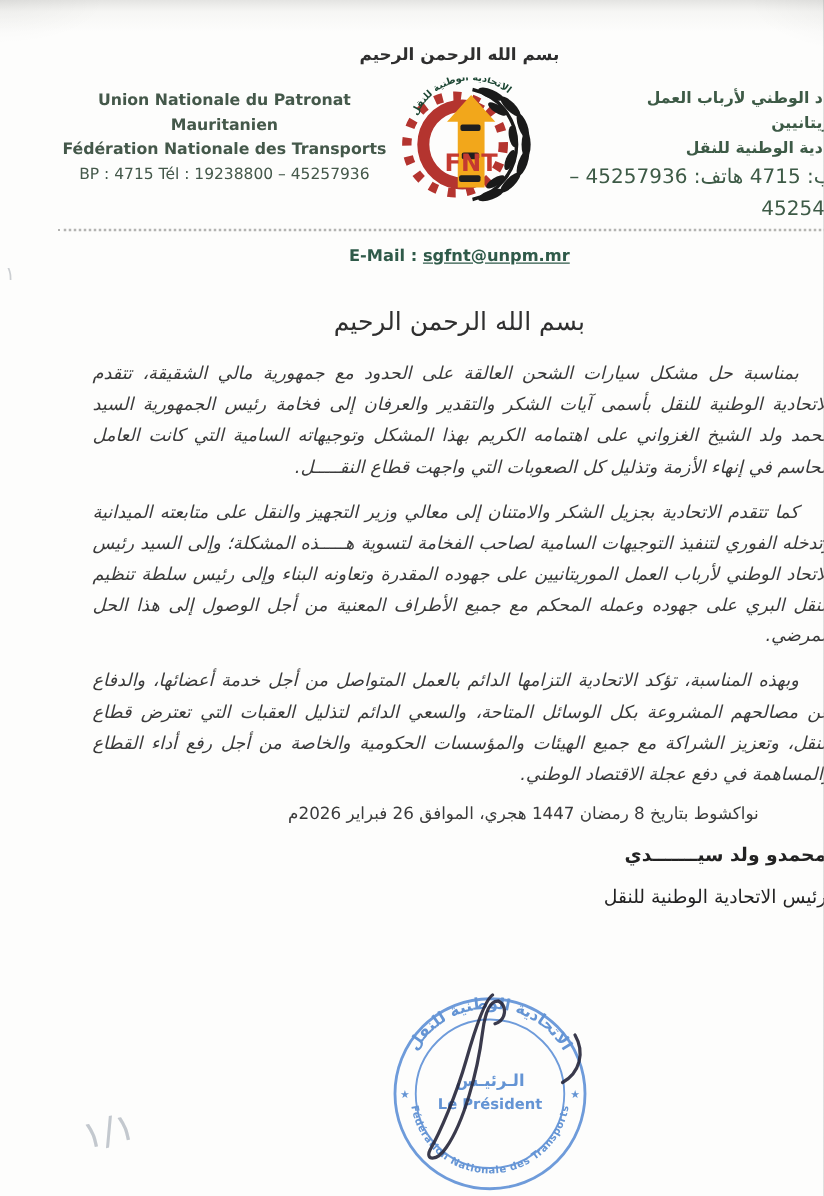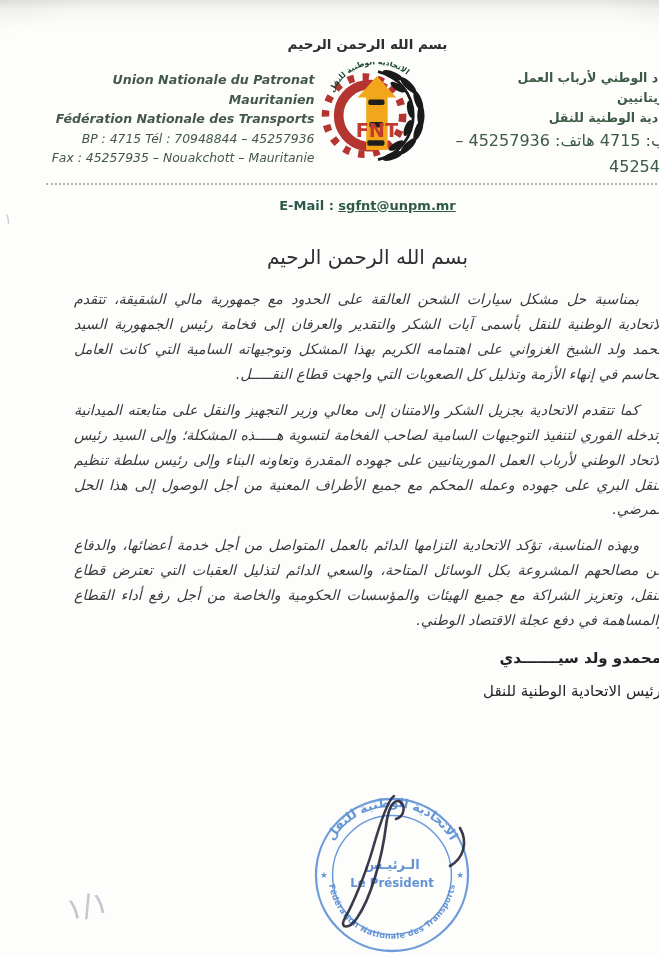--- a/index.html
+++ b/index.html
@@ -20,21 +20,21 @@
   .bismillah-top{
     margin-top:36px;text-align:center;
     font-size:13.5px;font-weight:bold;color:#2e2e2e;
   }
   .letterhead{
     display:flex;align-items:flex-start;justify-content:center;
     margin:10px 6px 0 6px;
   }
   .lh-left{
     width:270px;padding-top:8px;
-    text-align:right;color:#44584a;line-height:1.55;font-style:italic;
+    text-align:center;color:#44584a;line-height:1.55;
   }
   .lh-left .b{font-weight:bold;font-size:12.6px;}
   .lh-left .r{font-size:12.4px;}
   .lh-logo{width:118px;margin:0 4px;}
   .lh-right{
     width:250px;padding-top:6px;direction:rtl;
     color:#3d5a46;line-height:1.6;
   }
   .lh-right .b{font-weight:bold;font-size:12.6px;}
   .lh-right .r{font-size:16px;}
@@ -98,22 +98,21 @@
 <body>
 
 <div class="page">
 
   <div class="bismillah-top">بسم الله الرحمن الرحيم</div>
 
   <div class="letterhead">
     <div class="lh-left">
       <div class="b">Union Nationale du Patronat Mauritanien</div>
       <div class="b">Fédération Nationale des Transports</div>
-      <div class="r">BP : 4715 Tél : 70948844 – 45257936</div>
-      <div class="r">Fax : 45257935 – Nouakchott – Mauritanie</div>
+      <div class="r">BP : 4715 Tél : 19238800 – 45257936</div>
     </div>
 
     <div class="lh-logo">
       <svg width="118" height="104" viewBox="0 0 110 97">
 
         <circle cx="42" cy="50" r="36" fill="none" stroke="#b4342f" stroke-width="7" stroke-dasharray="6 8"></circle>
 
         <path d="M 62,25 A 29,29 0 1 0 62,75" fill="none" stroke="#b4342f" stroke-width="9"></path>
 
         <path d="M 55,9 A 42,42 0 0 1 55,91" fill="none" stroke="#1a1a1a" stroke-width="2.6"></path>
@@ -166,20 +165,21 @@
 
   <div class="bismillah-script">بسم الله الرحمن الرحيم</div>
 
 
   <div class="doc-body">
     <p>بمناسبة حل مشكل سيارات الشحن العالقة على الحدود مع جمهورية مالي الشقيقة، تتقدم الاتحادية الوطنية للنقل بأسمى آيات الشكر والتقدير والعرفان إلى فخامة رئيس الجمهورية السيد محمد ولد الشيخ الغزواني على اهتمامه الكريم بهذا المشكل وتوجيهاته السامية التي كانت العامل الحاسم في إنهاء الأزمة وتذليل كل الصعوبات التي واجهت قطاع النقـــــل.</p>
     <p>كما تتقدم الاتحادية بجزيل الشكر والامتنان إلى معالي وزير التجهيز والنقل على متابعته الميدانية وتدخله الفوري لتنفيذ التوجيهات السامية لصاحب الفخامة لتسوية هـــــذه المشكلة؛ وإلى السيد رئيس الاتحاد الوطني لأرباب العمل الموريتانيين على جهوده المقدرة وتعاونه البناء وإلى رئيس سلطة تنظيم النقل البري على جهوده وعمله المحكم مع جميع الأطراف المعنية من أجل الوصول إلى هذا الحل المرضي.</p>
     <p>وبهذه المناسبة، تؤكد الاتحادية التزامها الدائم بالعمل المتواصل من أجل خدمة أعضائها، والدفاع عن مصالحهم المشروعة بكل الوسائل المتاحة، والسعي الدائم لتذليل العقبات التي تعترض قطاع النقل، وتعزيز الشراكة مع جميع الهيئات والمؤسسات الحكومية والخاصة من أجل رفع أداء القطاع والمساهمة في دفع عجلة الاقتصاد الوطني.</p>
   </div>
 
+  <div class="date-line">نواكشوط بتاريخ 8 رمضان 1447 هجري، الموافق 26 فبراير 2026م</div>
 
   <div class="signature">
     <div class="sig-name">محمدو ولد سيـــــــدي</div>
     <div class="sig-title">رئيس الاتحادية الوطنية للنقل</div>
   </div>
 
   <div class="stamp">
     <svg width="178" height="166" viewBox="0 0 190 190">
       <circle cx="95" cy="95" r="87" fill="none" stroke="#5b8ed6" stroke-width="2.6"></circle>
       <circle cx="95" cy="95" r="68" fill="none" stroke="#5b8ed6" stroke-width="1.7"></circle>

